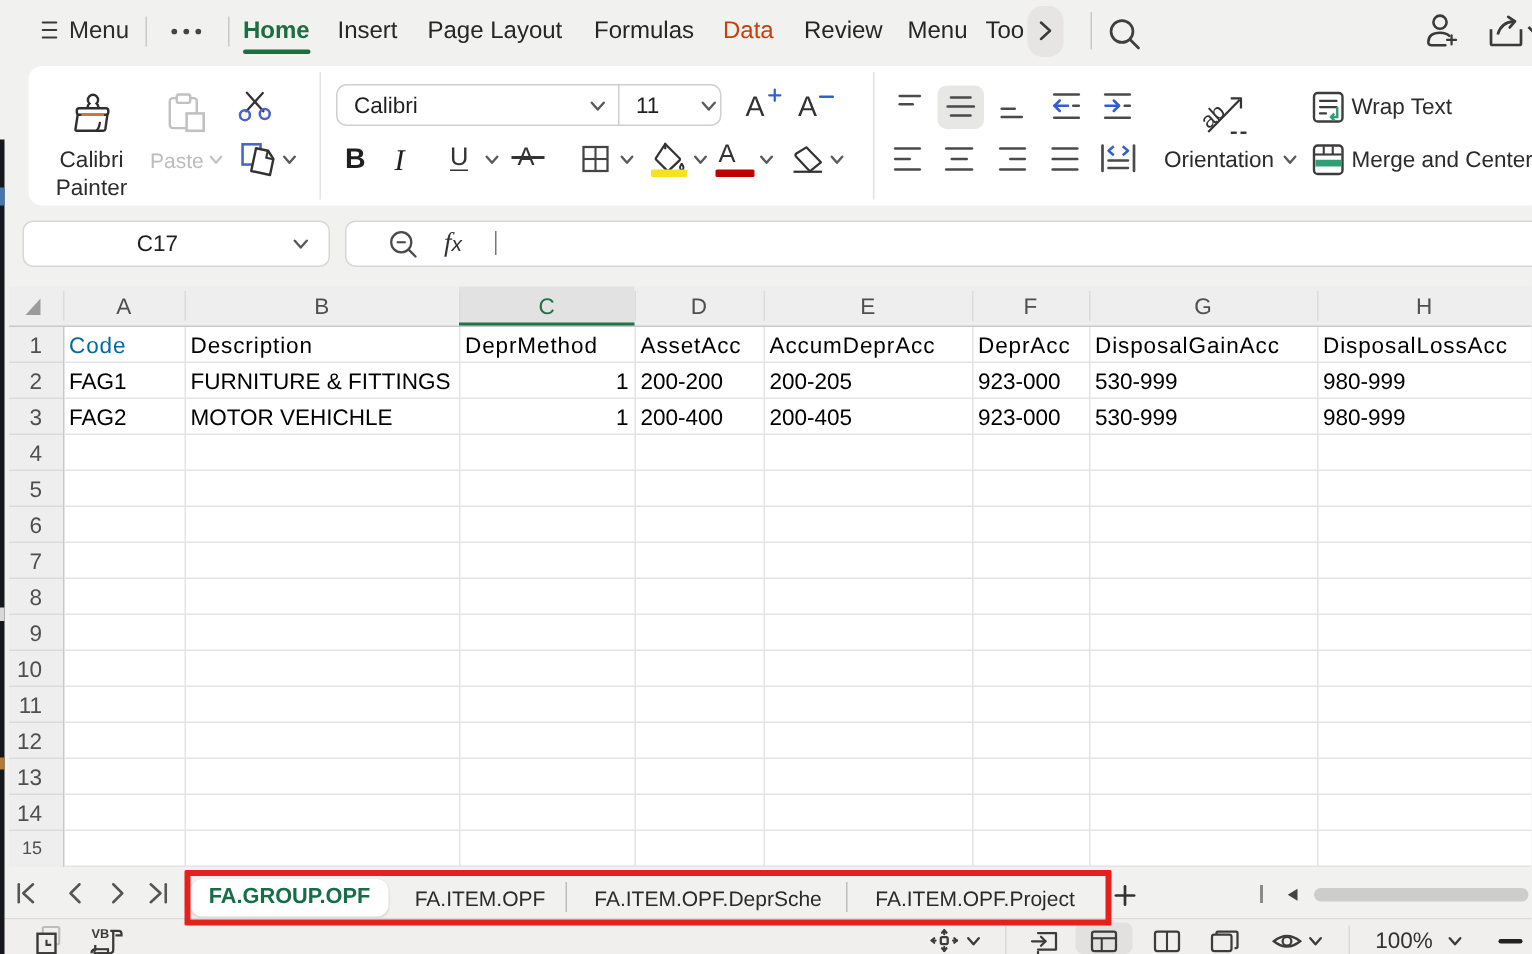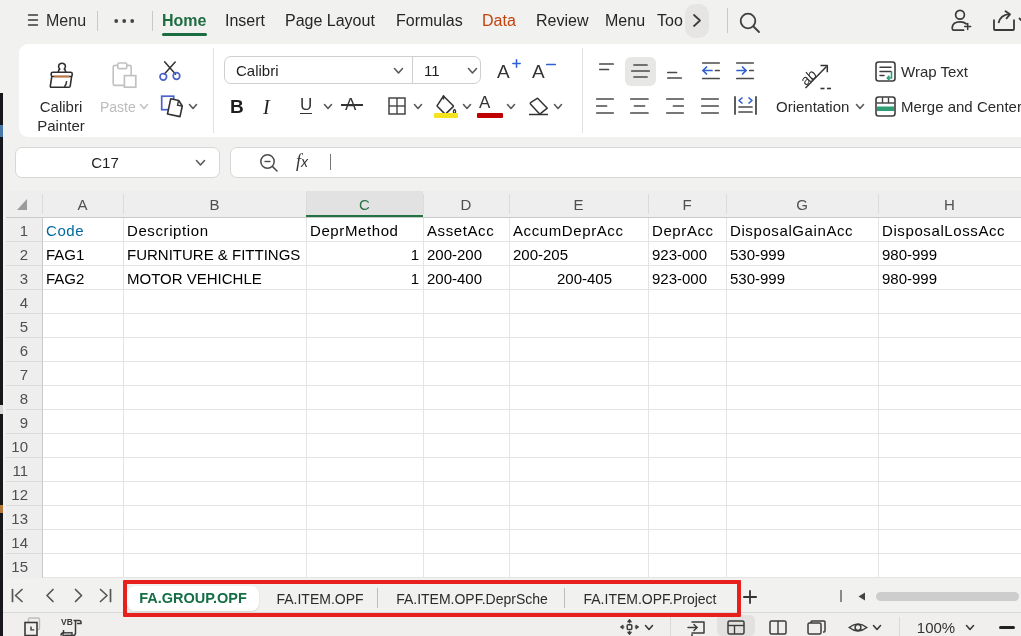--- a/index.html
+++ b/index.html
@@ -308,21 +308,21 @@
 <div class="t" style="right:993px;top:439px;font-size:15px;color:#4f4f4f;font-weight:400;letter-spacing:0px;line-height:1;">10</div>
 <div class="a" style="left:6px;top:433px;width:36px;height:1px;background:#dcdbdb;"></div>
 <div class="t" style="right:993px;top:463px;font-size:15px;color:#4f4f4f;font-weight:400;letter-spacing:0px;line-height:1;">11</div>
 <div class="a" style="left:6px;top:457px;width:36px;height:1px;background:#dcdbdb;"></div>
 <div class="t" style="right:993px;top:487px;font-size:15px;color:#4f4f4f;font-weight:400;letter-spacing:0px;line-height:1;">12</div>
 <div class="a" style="left:6px;top:481px;width:36px;height:1px;background:#dcdbdb;"></div>
 <div class="t" style="right:993px;top:511px;font-size:15px;color:#4f4f4f;font-weight:400;letter-spacing:0px;line-height:1;">13</div>
 <div class="a" style="left:6px;top:505px;width:36px;height:1px;background:#dcdbdb;"></div>
 <div class="t" style="right:993px;top:535px;font-size:15px;color:#4f4f4f;font-weight:400;letter-spacing:0px;line-height:1;">14</div>
 <div class="a" style="left:6px;top:529px;width:36px;height:1px;background:#dcdbdb;"></div>
-<div class="t" style="right:993px;top:559px;font-size:15px;color:#4f4f4f;font-weight:400;letter-spacing:0px;line-height:1;">15</div>
+<div class="t" style="right:993px;top:559px;font-size:12px;color:#4f4f4f;font-weight:400;letter-spacing:0px;line-height:1;">15</div>
 <div class="a" style="left:6px;top:553px;width:36px;height:1px;background:#dcdbdb;"></div>
 <div class="a" style="left:123px;top:218px;width:1px;height:360px;background:#e4e4e4;"></div>
 <div class="a" style="left:306px;top:218px;width:1px;height:360px;background:#e4e4e4;"></div>
 <div class="a" style="left:423px;top:218px;width:1px;height:360px;background:#e4e4e4;"></div>
 <div class="a" style="left:509px;top:218px;width:1px;height:360px;background:#e4e4e4;"></div>
 <div class="a" style="left:648px;top:218px;width:1px;height:360px;background:#e4e4e4;"></div>
 <div class="a" style="left:726px;top:218px;width:1px;height:360px;background:#e4e4e4;"></div>
 <div class="a" style="left:878px;top:218px;width:1px;height:360px;background:#e4e4e4;"></div>
 <div class="a" style="left:43px;top:241px;width:978px;height:1px;background:#e4e4e4;"></div>
 <div class="a" style="left:43px;top:265px;width:978px;height:1px;background:#e4e4e4;"></div>
@@ -352,21 +352,21 @@
 <div class="t" style="right:602px;top:247px;font-size:15px;color:#000;font-weight:400;letter-spacing:0px;line-height:1;">1</div>
 <div class="t" style="left:427px;top:247px;font-size:15px;color:#000;font-weight:400;letter-spacing:0px;line-height:1;">200-200</div>
 <div class="t" style="left:513px;top:247px;font-size:15px;color:#000;font-weight:400;letter-spacing:0px;line-height:1;">200-205</div>
 <div class="t" style="left:652px;top:247px;font-size:15px;color:#000;font-weight:400;letter-spacing:0px;line-height:1;">923-000</div>
 <div class="t" style="left:730px;top:247px;font-size:15px;color:#000;font-weight:400;letter-spacing:0px;line-height:1;">530-999</div>
 <div class="t" style="left:882px;top:247px;font-size:15px;color:#000;font-weight:400;letter-spacing:0px;line-height:1;">980-999</div>
 <div class="t" style="left:46px;top:271px;font-size:15px;color:#000;font-weight:400;letter-spacing:0px;line-height:1;">FAG2</div>
 <div class="t" style="left:127px;top:271px;font-size:15px;color:#000;font-weight:400;letter-spacing:0px;line-height:1;">MOTOR VEHICHLE</div>
 <div class="t" style="right:602px;top:271px;font-size:15px;color:#000;font-weight:400;letter-spacing:0px;line-height:1;">1</div>
 <div class="t" style="left:427px;top:271px;font-size:15px;color:#000;font-weight:400;letter-spacing:0px;line-height:1;">200-400</div>
-<div class="t" style="left:513px;top:271px;font-size:15px;color:#000;font-weight:400;letter-spacing:0px;line-height:1;margin-left:44px;">200-405</div>
+<div class="t" style="left:513px;top:271px;font-size:15px;color:#000;font-weight:400;letter-spacing:0px;line-height:1;">200-405</div>
 <div class="t" style="left:652px;top:271px;font-size:15px;color:#000;font-weight:400;letter-spacing:0px;line-height:1;">923-000</div>
 <div class="t" style="left:730px;top:271px;font-size:15px;color:#000;font-weight:400;letter-spacing:0px;line-height:1;">530-999</div>
 <div class="t" style="left:882px;top:271px;font-size:15px;color:#000;font-weight:400;letter-spacing:0px;line-height:1;">980-999</div>
 <svg class="a" style="left:11px;top:588px" width="104" height="15" viewBox="0 0 104 15">
 <g stroke="#555" stroke-width="1.7" fill="none" stroke-linecap="round" stroke-linejoin="round">
 <path d="M1.5 1.5 V13.5"></path>
         <path d="M11 1.5 L4.5 7.5 L11 13.5"></path>
 <path d="M42 1.5 L36 7.5 L42 13.5"></path>
 <path d="M64.5 1.5 L70.5 7.5 L64.5 13.5"></path>
 <path d="M89.5 1.5 L96 7.5 L89.5 13.5"></path>

